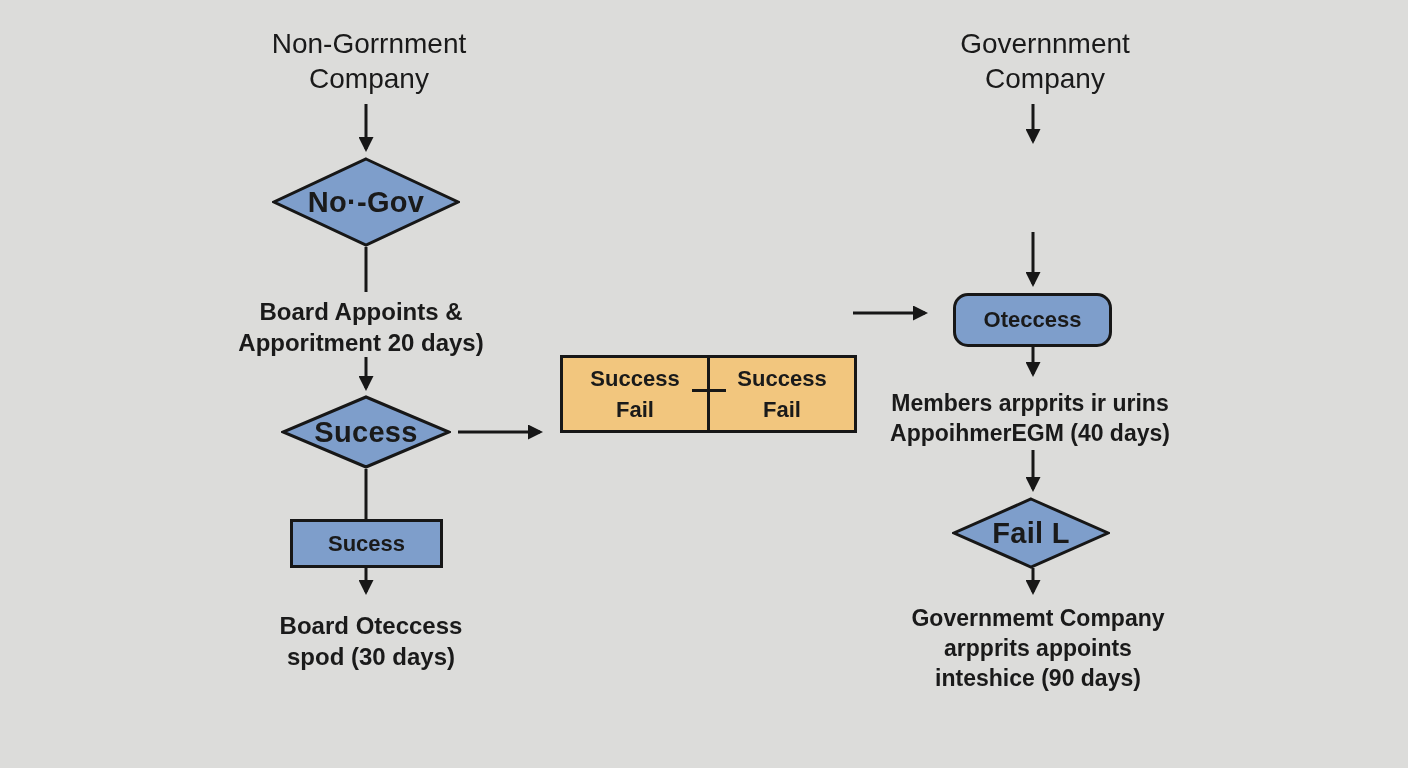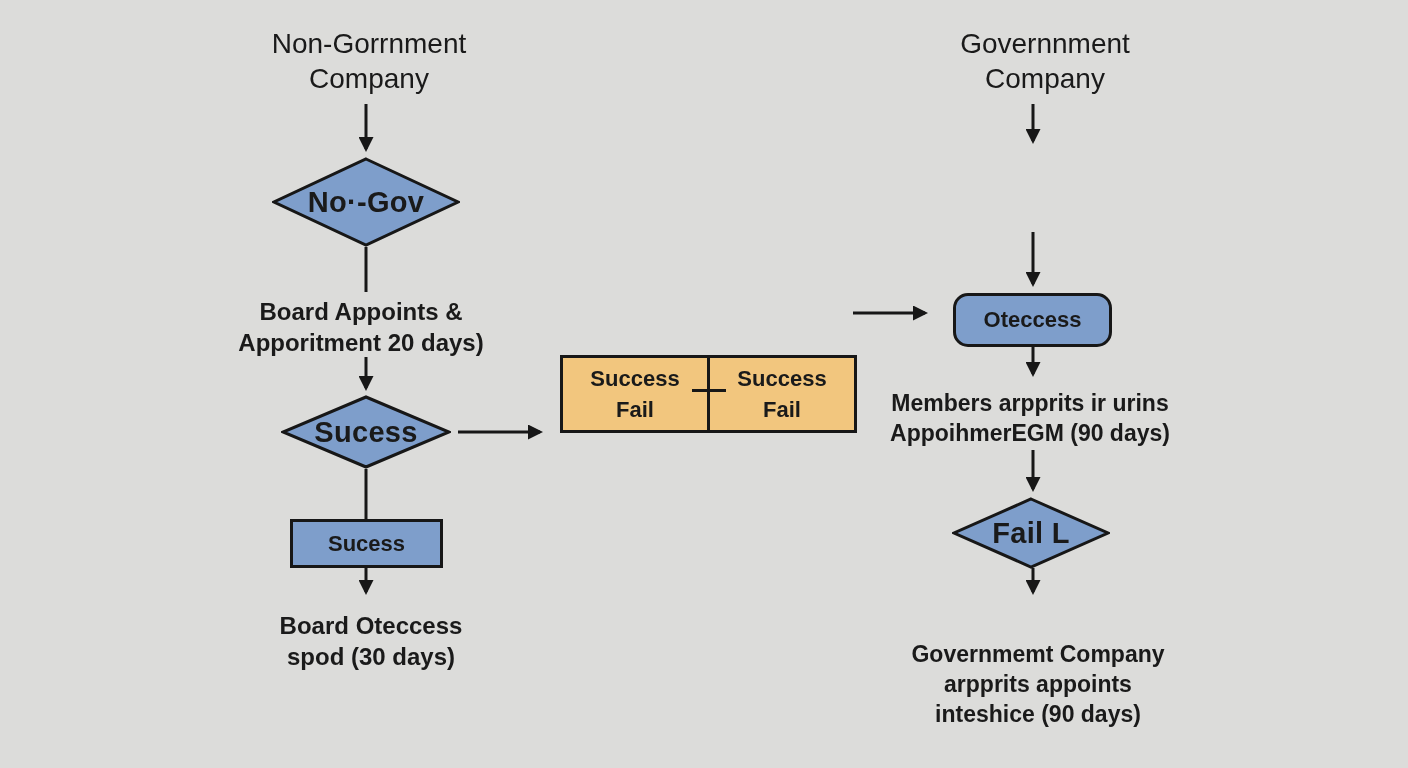--- a/index.html
+++ b/index.html
@@ -136,29 +136,29 @@
     <div>Company</div>
   </div>
 
 
   <div class="rect-node" style="left:953px;top:293px;width:159px;height:54px;border-radius:15px;">
     <span>Oteccess</span>
   </div>
 
   <div class="note small" style="left:1030px;top:388px;">
     <div>Members arpprits ir urins</div>
-    <div>AppoihmerEGM (90 days)</div>
+    <div>AppoihmerEGM (40 days)</div>
   </div>
 
   <div class="node" style="left:952px;top:497px;width:158px;height:72px;">
     <svg viewBox="0 0 158 72" preserveAspectRatio="none">
       <polygon points="79,2 156,36 79,70 2,36"></polygon>
     </svg>
     <span class="label">Fail L</span>
   </div>
 
-  <div class="note small" style="left:1038px;top:603px;margin-top:36px;">
+  <div class="note small" style="left:1038px;top:603px;">
     <div>Governmemt Company</div>
     <div>arpprits appoints</div>
     <div>inteshice (90 days)</div>
   </div>
 
 </div>
 
 </body></html>

